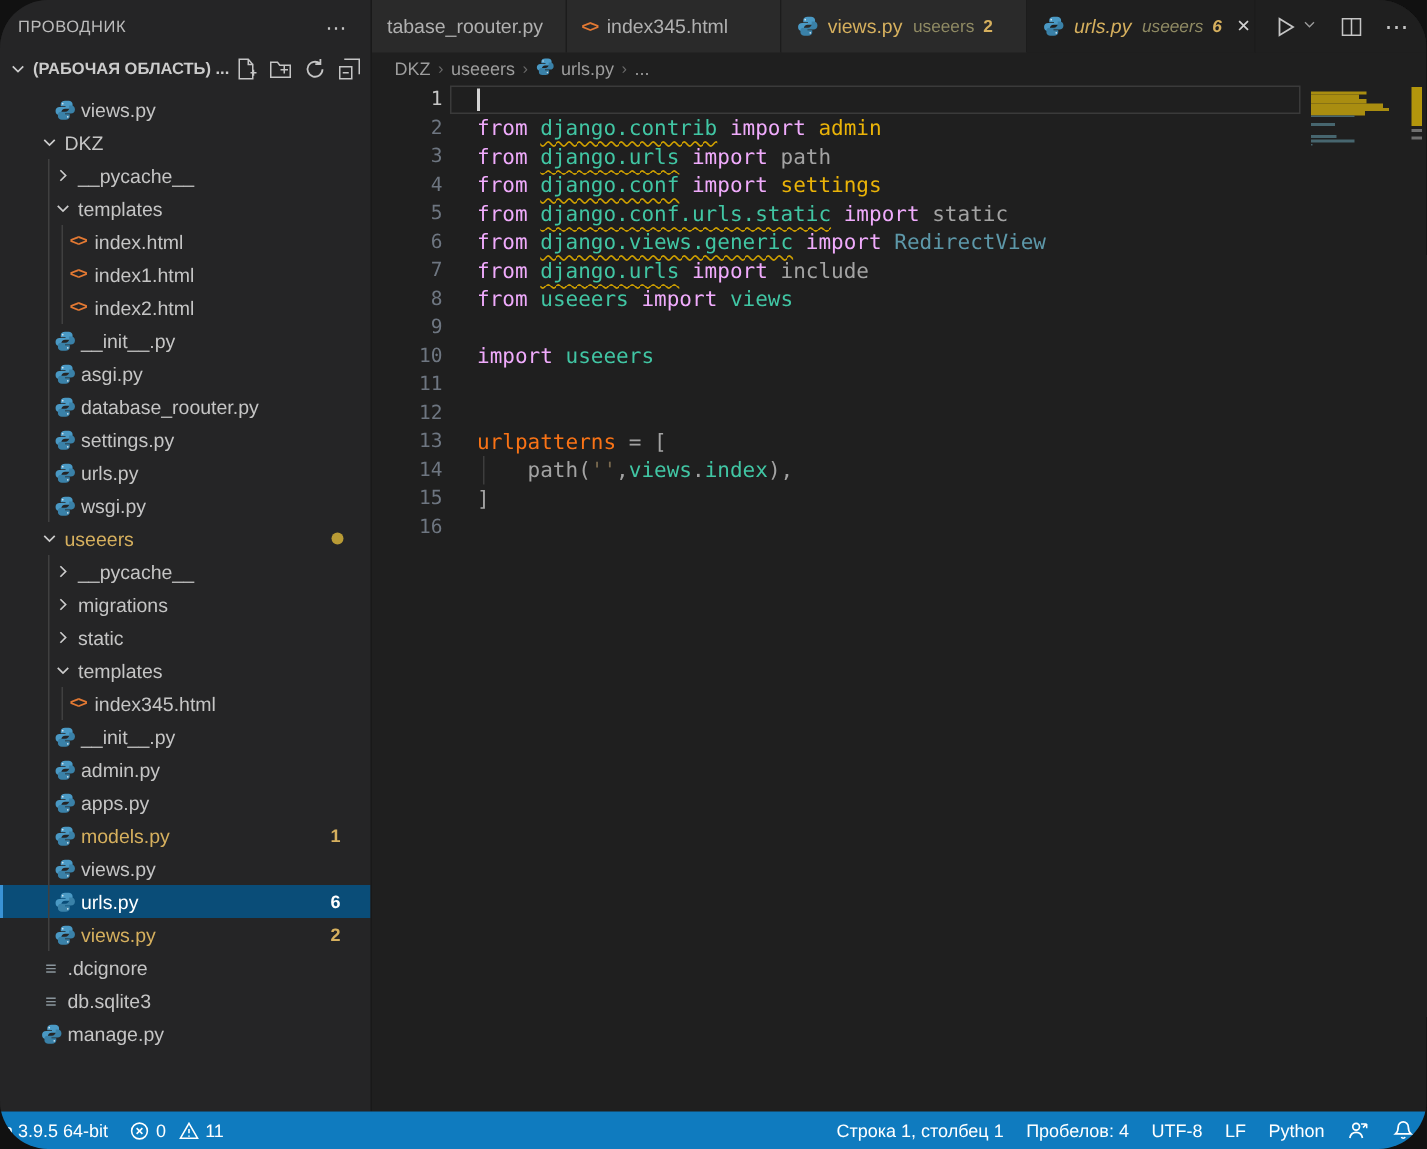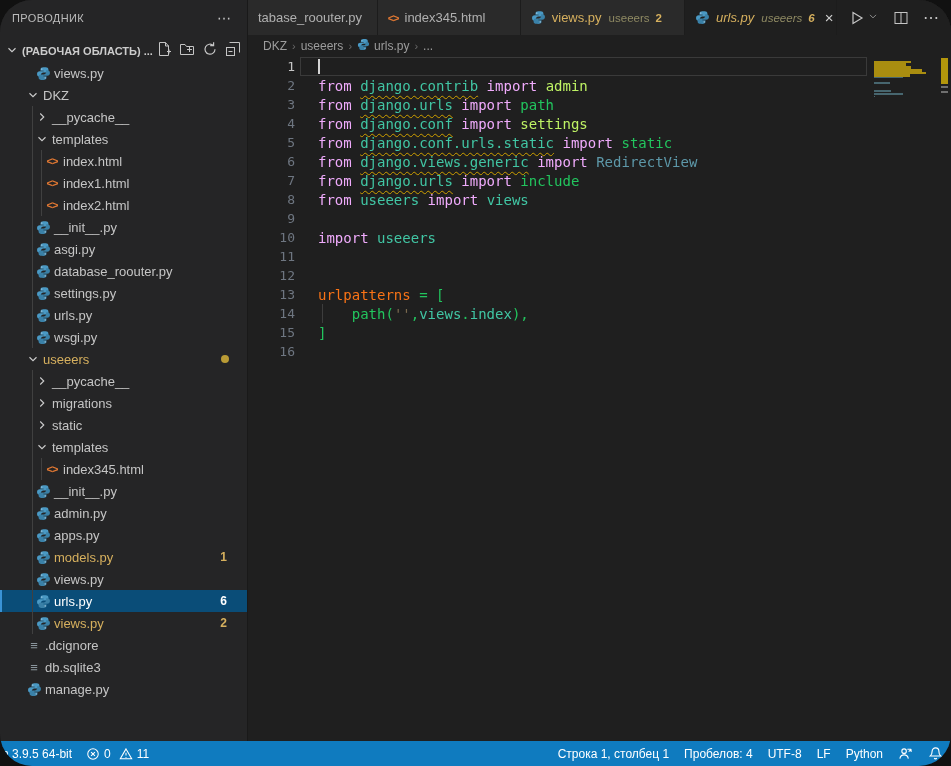--- a/index.html
+++ b/index.html
@@ -9,21 +9,21 @@
     background:#1f1f1f; font-family:"Liberation Sans", sans-serif;
     color:#cccccc; font-size:13px; user-select:none;border-radius:32px;
   }
   .main { position:absolute; top:0; left:0; right:0; bottom:25px; display:flex; }
 
   
   .sidebar { width:248px; background:#252526; border-right:1px solid #191919; display:flex; flex-direction:column; }
   .sb-title-row { height:35px; display:flex; align-items:center; padding:0 12px; }
   .sb-title { font-size:11px; letter-spacing:.4px; color:#bbbbbb; }
   .sb-title-more { margin-left:auto; color:#c5c5c5; font-size:14px; cursor:pointer; padding:0 4px; }
-  .sb-section { height:22px; display:flex; align-items:flex-end; padding:0 6px 0 4px; }
+  .sb-section { height:22px; display:flex; align-items:center; padding:0 6px 0 4px; }
   .sb-section-label { font-size:11px; font-weight:bold; color:#cccccc; margin-left:2px; white-space:nowrap; overflow:hidden; }
   .sb-section-icons { margin-left:auto; display:flex; gap:7px; align-items:center; }
   .sb-section-icons svg { display:block; cursor:pointer; }
   .tree { flex:1; position:relative; padding-top:5px; overflow:hidden; }
   .tree-row { position:relative; height:22px; display:flex; align-items:center; cursor:pointer; white-space:nowrap; }
   .tree-row.sel { background:#0a4d78; }
   .tree-row.sel::before { content:""; position:absolute; left:0; top:0; bottom:0; width:2px; background:#3a93d6; }
   .tree-chevron { width:16px; display:flex; justify-content:center; flex:none; }
   .tree-icon { width:18px; display:flex; justify-content:center; align-items:center; flex:none; font-size:12px; }
   .icon-html { color:#e37933; font-weight:bold; font-size:11px; letter-spacing:-1px; }
@@ -57,22 +57,22 @@
   .bc-item { cursor:pointer; display:flex; align-items:center; gap:4px; }
 
   .code-region { position:relative; flex:1; overflow:hidden; background:#1f1f1f; }
   .code-lines { position:absolute; top:1px; left:0; right:84px; }
   .code-row { position:relative; height:19px; display:flex; align-items:center; }
   .ln { width:47px; flex:none; text-align:right; color:#6e7681; font-family:"DejaVu Sans Mono", monospace; font-size:13px; }
   .code-row.cur .ln { color:#c6c6c6; }
   .ctext { padding-left:23px; font-family:"DejaVu Sans Mono", monospace; font-size:14px; white-space:pre; color:#d6d6d6; }
   .linebox { position:absolute; left:52px; right:0; top:0; bottom:0; border:1px solid #3a3a3a; pointer-events:none; }
   .cursor { position:absolute; left:70px; top:2px; width:1.5px; height:15px; background:#d4d4d4; }
-  .c-kw { color:#f0abfc; } .c-mod { color:#41c6a4; } .c-mod2 { color:#bef264; }
-  .c-cls { color:#5d98a9; } .c-var { color:#f97316; } .c-str { color:#7a6a4f; } .c-fg { color:#22c55e; }
+  .c-kw { color:#f0abfc; } .c-mod { color:#41c6a4; } .c-mod2 { color:#eab308; }
+  .c-cls { color:#5d98a9; } .c-var { color:#f97316; } .c-str { color:#7a6a4f; } .c-fg { color:#a3a3a3; }
   .squig { text-decoration-line:underline; text-decoration-style:wavy; text-decoration-color:#cfa000; text-decoration-thickness:1px; text-underline-offset:4px; }
   .indent-guide { position:absolute; width:1px; background:#3d3d3d; }
 
   .minimap { position:absolute; top:0; right:13px; width:66px; bottom:0; cursor:pointer; }
   .mm-bar { position:absolute; left:2px; }
   .overview { position:absolute; top:0; right:0; width:13px; bottom:0; }
   .ov-warn { position:absolute; right:3px; top:2px; width:7px; height:26px; background:#b3960c; }
   .ov-mark { position:absolute; right:3px; width:7px; height:2px; background:#6f6f6f; }
 
   

